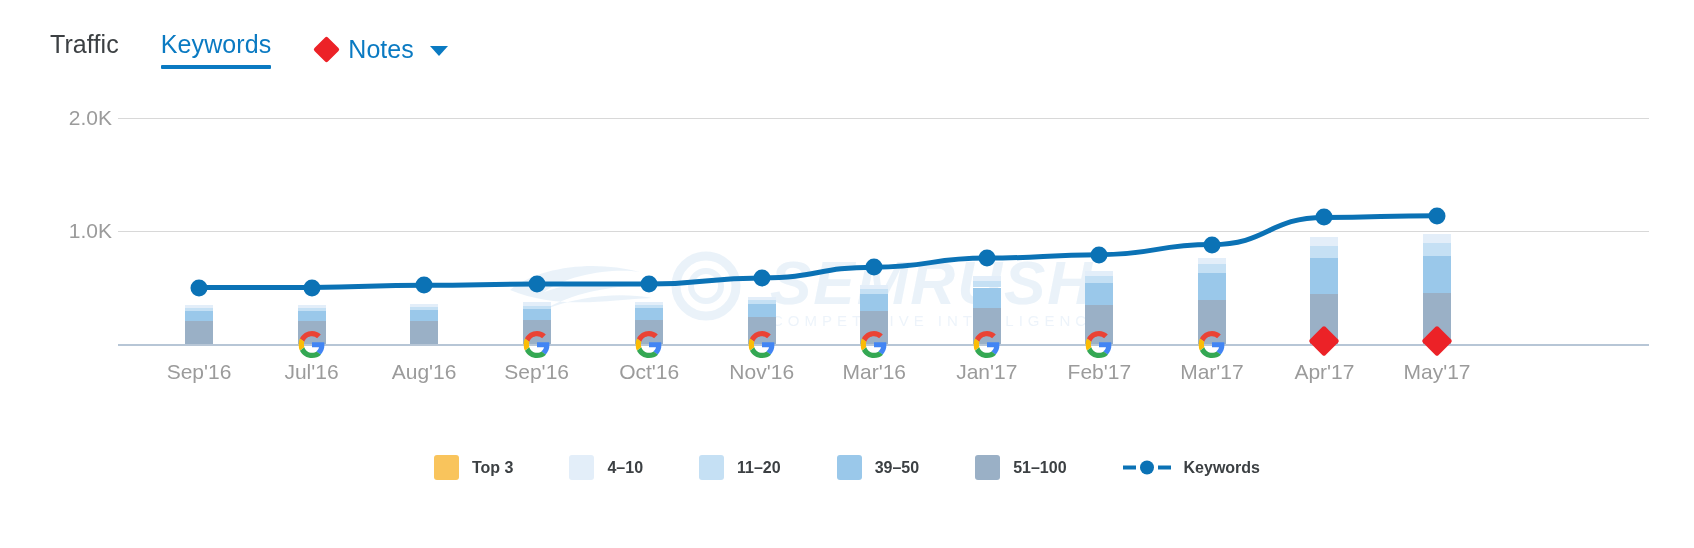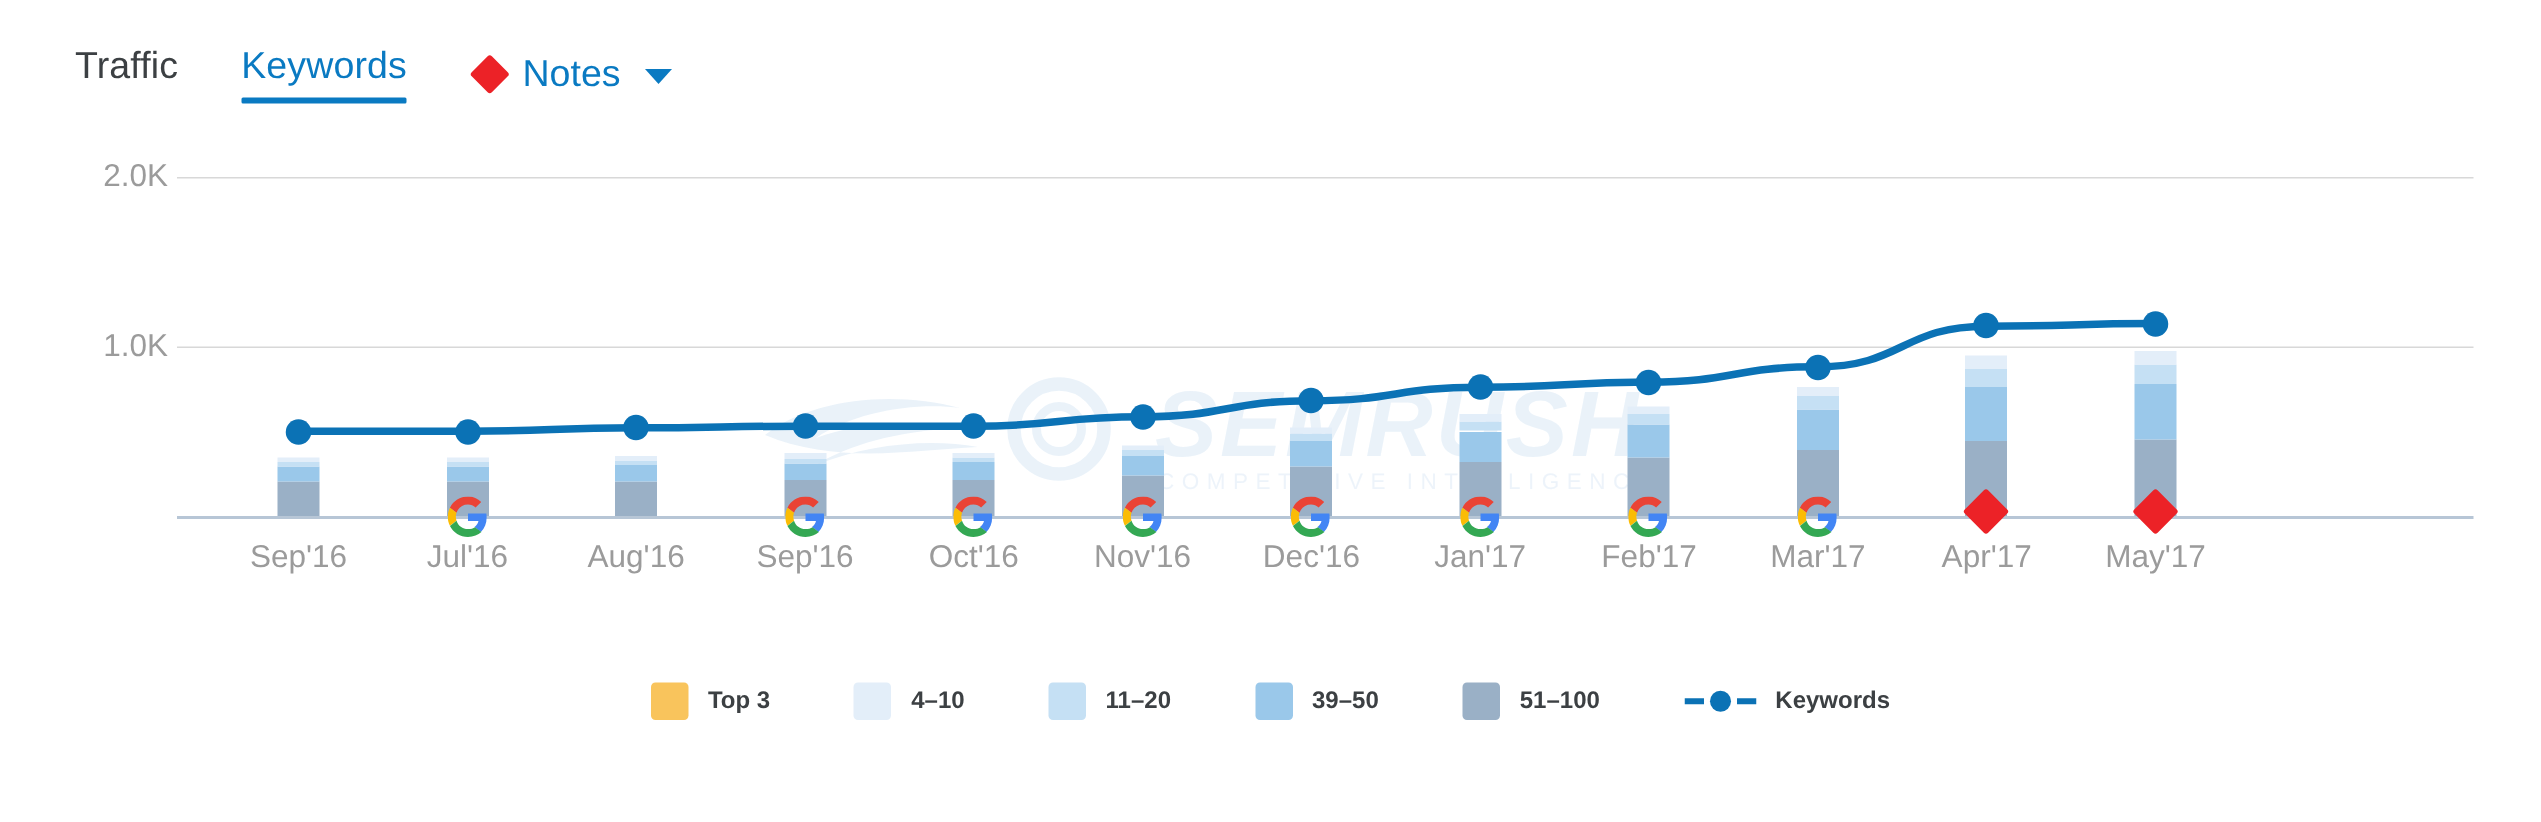--- a/index.html
+++ b/index.html
@@ -153,21 +153,21 @@
       <div class="xlabel" style="left: 649.182px;">Oct'16</div>
       <div class="bar-seg" style="left: 761.727px; top: 317.445px; height: 26.555px; background: rgb(154, 176, 198);"></div>
       <div class="bar-seg" style="left: 761.727px; top: 304.45px; height: 12.995px; background: rgb(154, 200, 234);"></div>
       <div class="bar-seg" style="left: 761.727px; top: 300.495px; height: 3.955px; background: rgb(197, 224, 244);"></div>
       <div class="bar-seg" style="left: 761.727px; top: 296.54px; height: 3.955px; background: rgb(227, 238, 249);"></div>
       <div class="xlabel" style="left: 761.727px;">Nov'16</div>
       <div class="bar-seg" style="left: 874.273px; top: 311.23px; height: 32.77px; background: rgb(154, 176, 198);"></div>
       <div class="bar-seg" style="left: 874.273px; top: 294.28px; height: 16.95px; background: rgb(154, 200, 234);"></div>
       <div class="bar-seg" style="left: 874.273px; top: 289.195px; height: 5.085px; background: rgb(197, 224, 244);"></div>
       <div class="bar-seg" style="left: 874.273px; top: 284.675px; height: 4.52px; background: rgb(227, 238, 249);"></div>
-      <div class="xlabel" style="left: 874.273px;">Dec'16</div>
+      <div class="xlabel" style="left: 874.273px;">Mar'16</div>
       <div class="bar-seg" style="left: 986.818px; top: 307.84px; height: 36.16px; background: rgb(154, 176, 198);"></div>
       <div class="bar-seg" style="left: 986.818px; top: 287.5px; height: 20.34px; background: rgb(154, 200, 234);"></div>
       <div class="bar-seg" style="left: 986.818px; top: 281.285px; height: 6.215px; background: rgb(197, 224, 244);"></div>
       <div class="bar-seg" style="left: 986.818px; top: 276.2px; height: 5.085px; background: rgb(227, 238, 249);"></div>
       <div class="xlabel" style="left: 986.818px;">Jan'17</div>
       <div class="bar-seg" style="left: 1099.36px; top: 305.015px; height: 38.985px; background: rgb(154, 176, 198);"></div>
       <div class="bar-seg" style="left: 1099.36px; top: 282.98px; height: 22.035px; background: rgb(154, 200, 234);"></div>
       <div class="bar-seg" style="left: 1099.36px; top: 276.2px; height: 6.78px; background: rgb(197, 224, 244);"></div>
       <div class="bar-seg" style="left: 1099.36px; top: 270.55px; height: 5.65px; background: rgb(227, 238, 249);"></div>
       <div class="xlabel" style="left: 1099.36px;">Feb'17</div>

